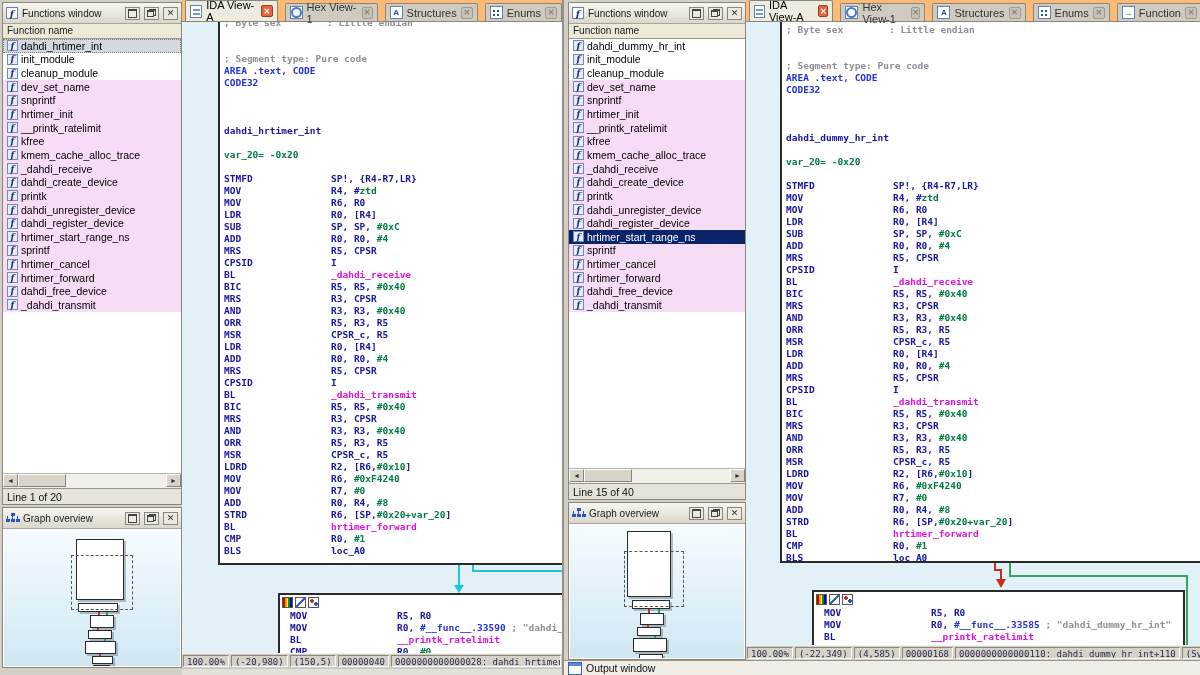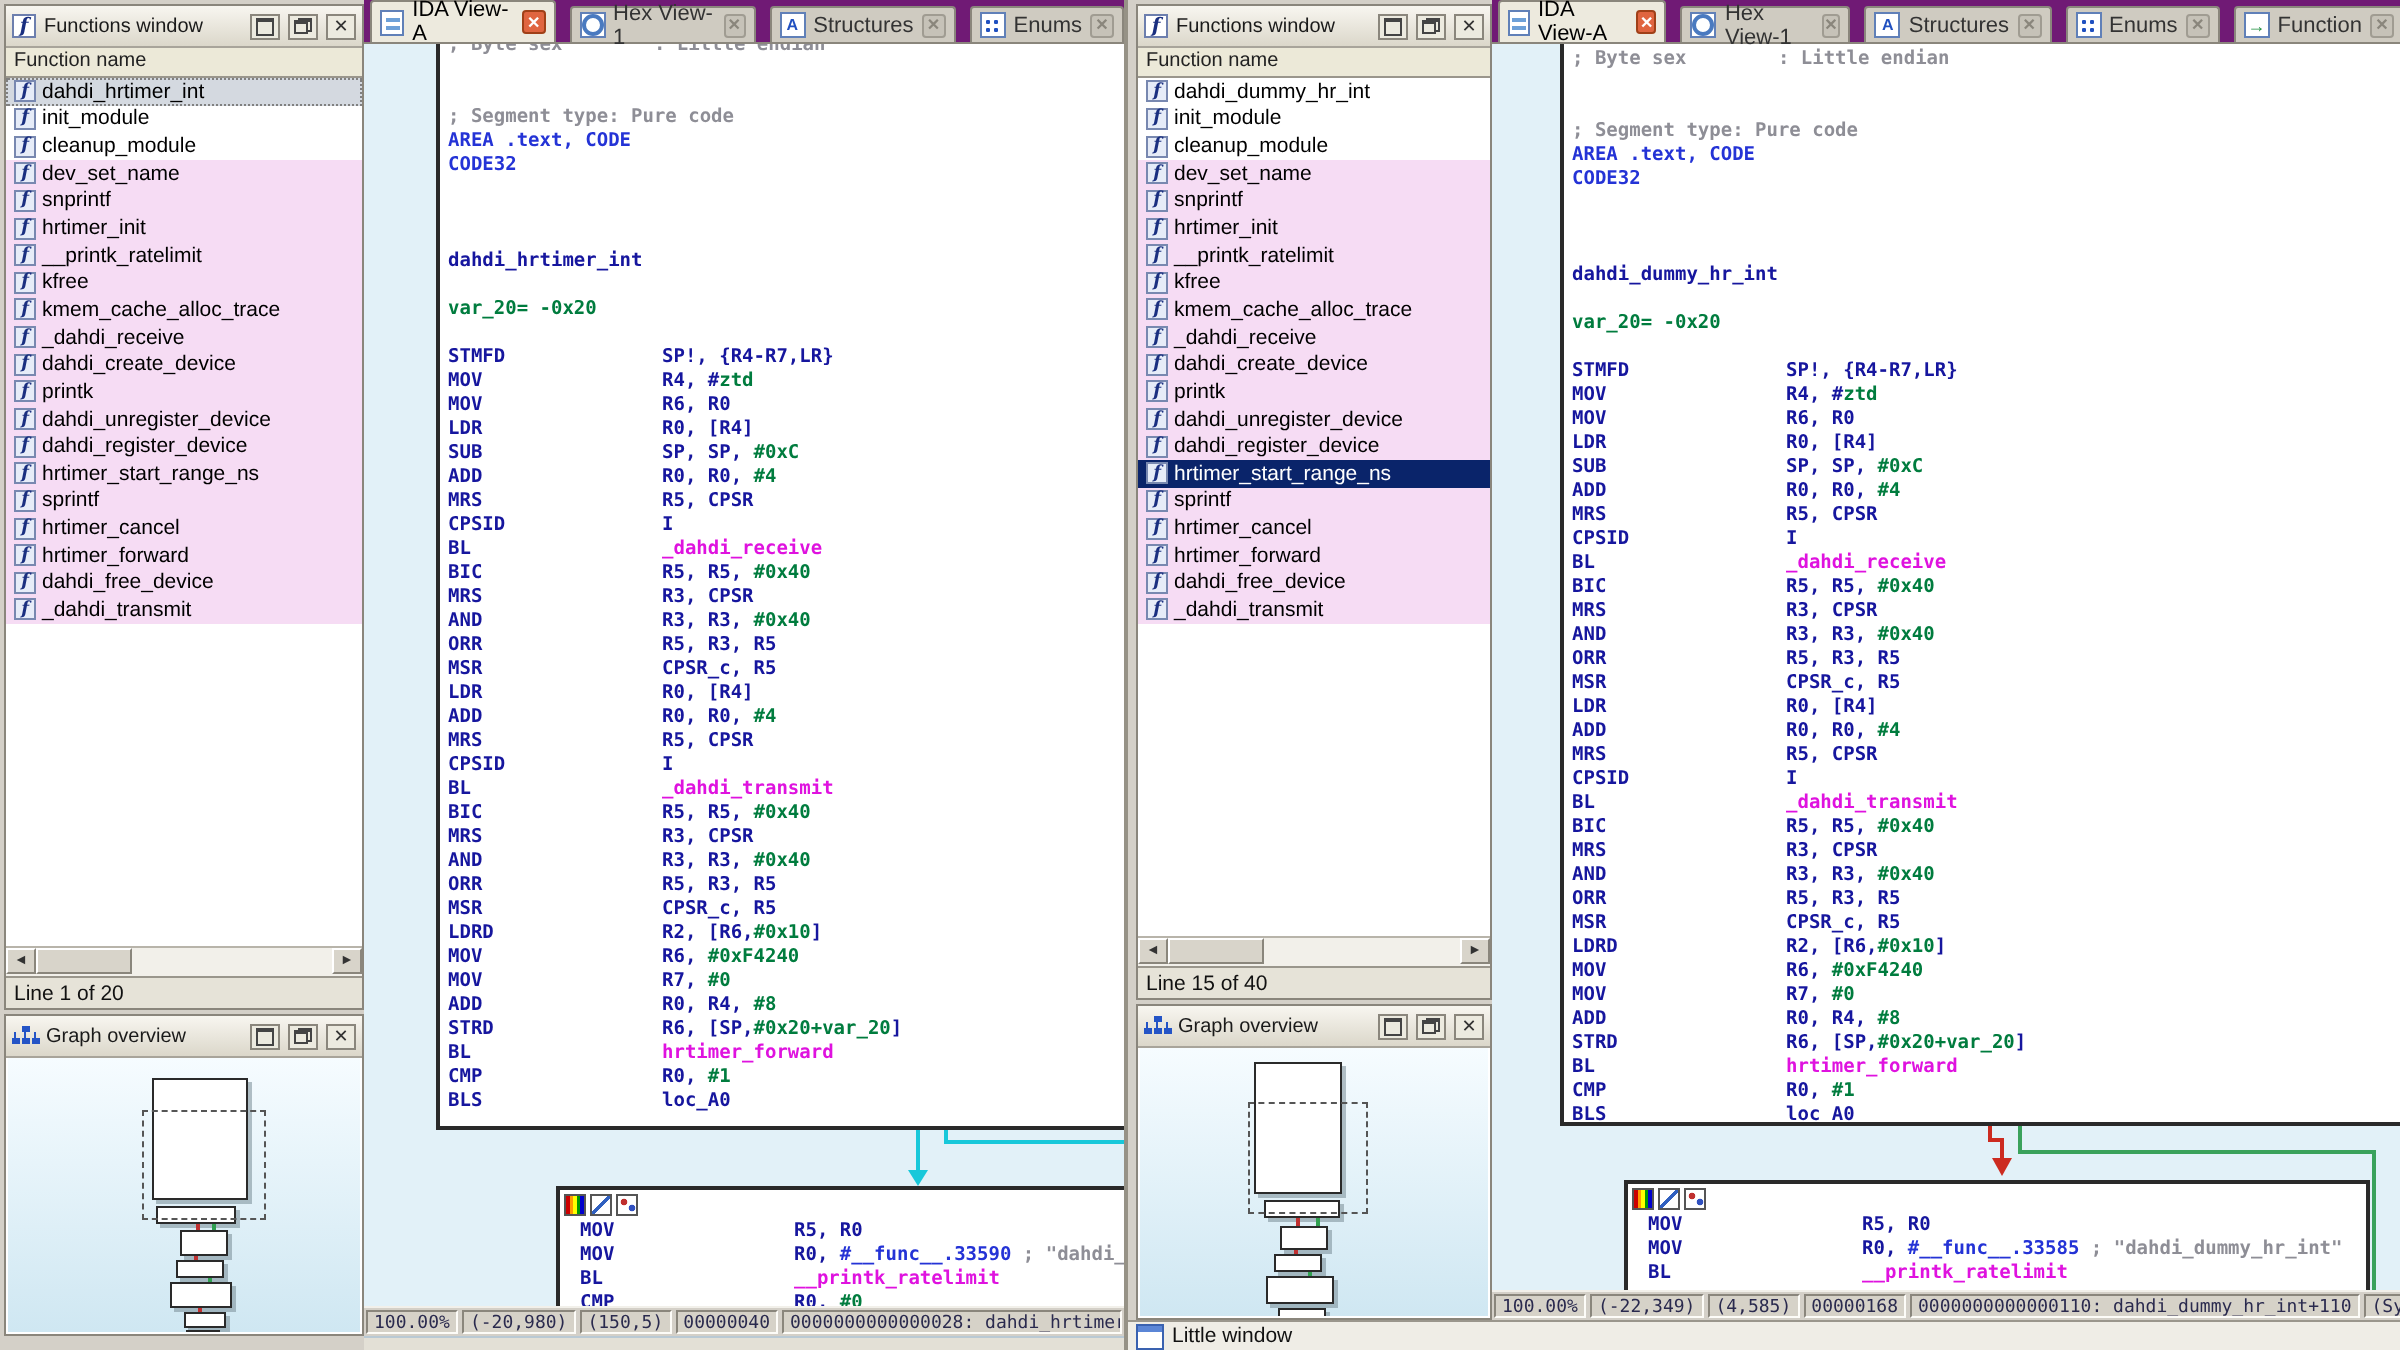--- a/index.html
+++ b/index.html
@@ -42,21 +42,21 @@
         font-size:10.5px;padding:2px 4px;color:#111;box-sizing:border-box}
 
   .ico-graph{position:relative;width:13px;height:11px}
   .ico-graph::before{content:"";position:absolute;left:5px;top:0;width:4px;height:3px;background:#2454c6;
         box-shadow:-5px 6px 0 #2454c6,0 6px 0 #2454c6,5px 6px 0 #2454c6}
   .ico-graph::after{content:"";position:absolute;left:6px;top:3px;width:1px;height:3px;background:#2454c6;
         box-shadow:-5px 0 0 #2454c6,5px 0 0 #2454c6}
   .ico-output{width:12px;height:11px;border:1px solid #3a62b0;background:linear-gradient(#5b86d6 0 3px,#fff 3px)}
 
   
-  .tabbar{position:absolute;left:0;right:0;top:0;height:22px;background:#701a75;border-bottom:1px solid #8a867c;
+  .tabbar{position:absolute;left:0;right:0;top:0;height:22px;background:#fdba74;border-bottom:1px solid #8a867c;
         display:flex;align-items:flex-end;padding-left:3px;gap:7px;z-index:8;box-sizing:border-box}
   .tab{display:flex;align-items:center;gap:4px;padding:1px 4px;height:18px;border:1px solid #8a867c;
         border-bottom:none;background:#cfcbc1;font-size:11px;color:#333;border-radius:2px 2px 0 0;box-sizing:border-box}
   .tab.active{background:#edeade;height:21px;color:#000}
   .ticon{width:13px;height:13px;border:1px solid #6080b8;background:#fff;box-sizing:border-box;
         display:flex;align-items:center;justify-content:center;font-size:8px;color:#2050c0;font-weight:bold}
   .ti-lines{background:repeating-linear-gradient(#fff 0 2px,#6da0d8 2px 4px);width:7px;height:8px}
   .ti-circle{width:7px;height:7px;border:2px solid #4a7ac0;border-radius:50%}
   .ti-dots{width:8px;height:8px;background:radial-gradient(circle,#2050c0 1px,transparent 1.2px);background-size:4px 4px}
   .ti-imp{color:#1f9040;font-size:9px;font-weight:bold}
@@ -496,16 +496,16 @@
           <span class="sfield">(-22,349)</span>
           <span class="sfield">(4,585)</span>
           <span class="sfield">00000168</span>
           <span class="sfield">0000000000000110: dahdi_dummy_hr_int+110</span>
           <span class="sfield grow">(Synchro</span>
         </div>
     </div>
 
     <div class="outstrip" style="left:0;right:0;top:660px">
       <span class="ico-output"></span>
-      <span>Little window</span>
+      <span>Output window</span>
     </div>
   </div>
 </div>
 
 </body></html>

